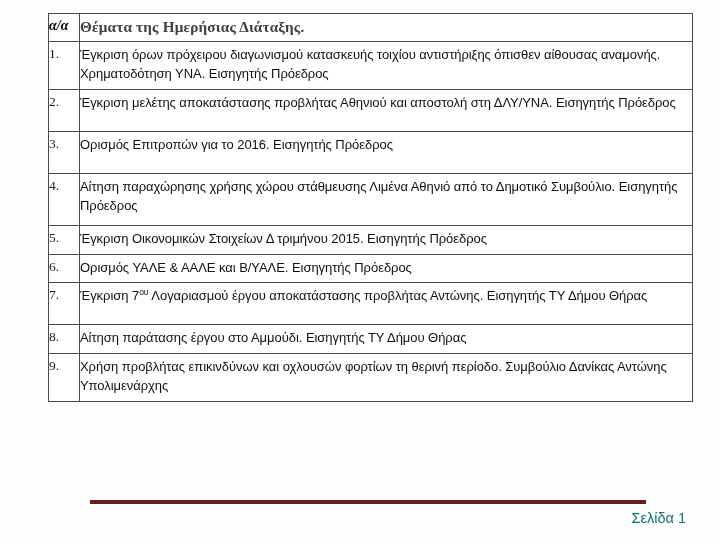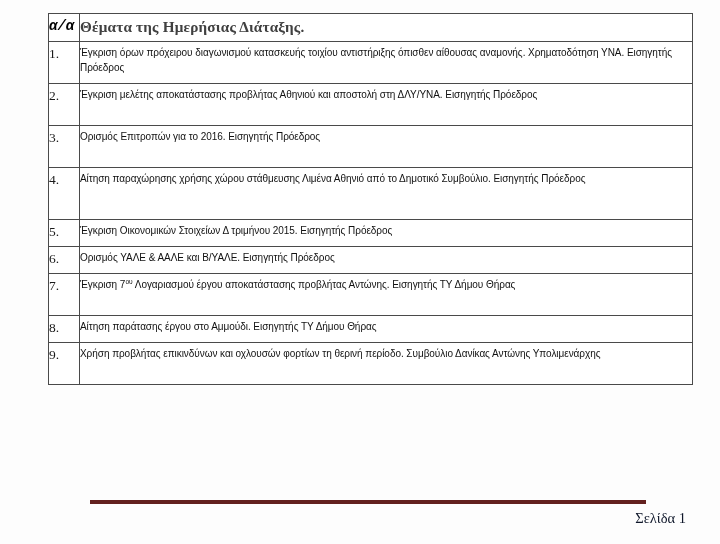--- a/index.html
+++ b/index.html
@@ -52,29 +52,29 @@
     font-family: "Liberation Serif", serif;
     font-size: 13.5px;
     line-height: 1.25;
     color: #1a1a1a;
   }
 
   .cell-topic {
     padding-left: 9px;
     padding-right: 6px;
     font-family: "Liberation Sans", sans-serif;
-    font-size: 10px;
+    font-size: 13px;
     line-height: 1.45;
     color: #111111;
     letter-spacing: -0.05px;
   }
 
   
   .head-num {
-    font-family: Liberation Mono, monospace;
+    font-family: Liberation Serif, serif;
     font-weight: bold;
     font-style: italic;
     font-size: 14px;
     text-align: left;
     padding-left: 5px;
     padding-top: 3px;
     padding-bottom: 4px;
     color: #000000;
   }
 
@@ -117,23 +117,23 @@
     height: 4px;
     background: #63211f;
   }
 
   .footer-text {
     position: absolute;
     left: 0;
     top: 510px;
     width: 686px;
     text-align: right;
-    font-family: Liberation Serif, serif;
+    font-family: Liberation Sans, sans-serif;
     font-size: 14.5px;
-    color: #0f172a;
+    color: #0f766e;
   }
 </style>
 </head>
 <body>
 
 <div class="page">
 
   <table class="agenda-table">
     <colgroup>
       <col class="col-num">

